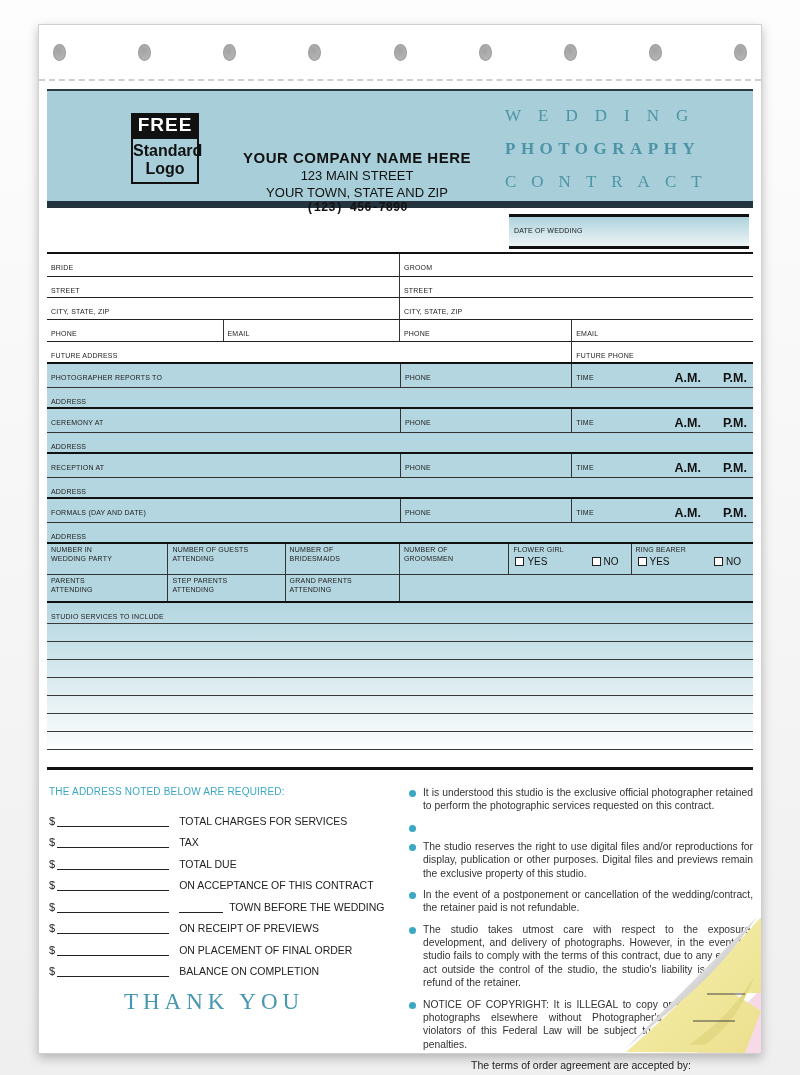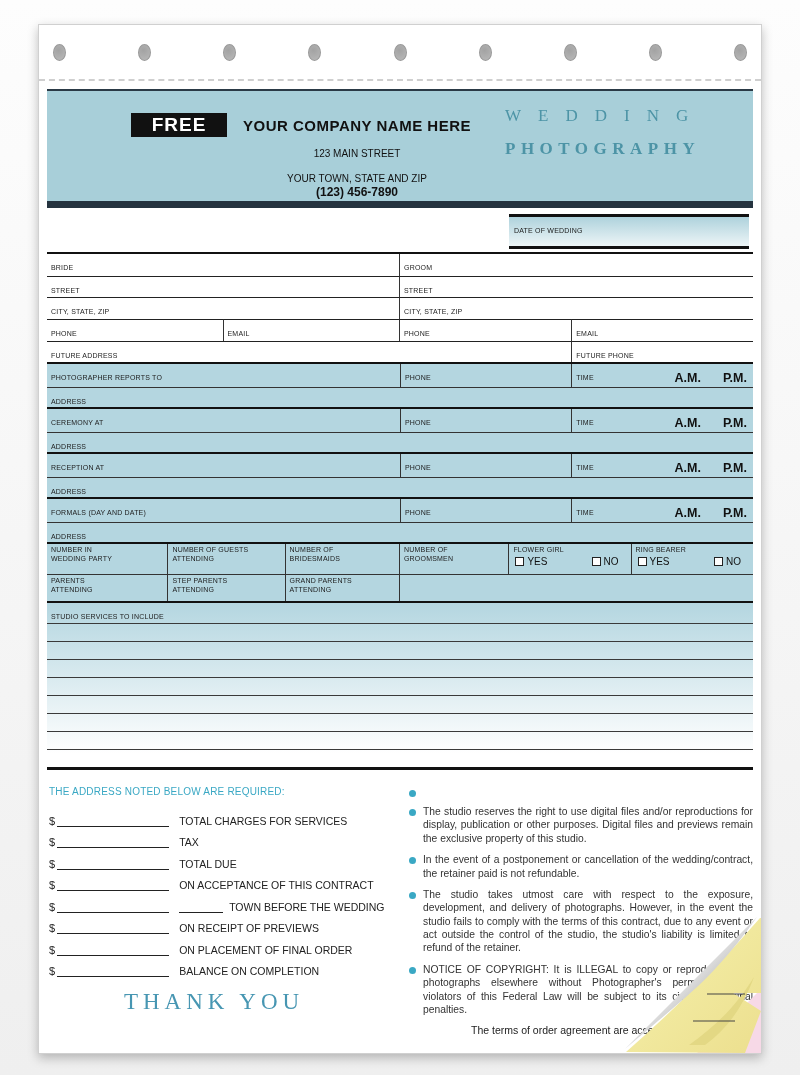--- a/index.html
+++ b/index.html
@@ -13,29 +13,29 @@
          border:1px solid #d0d0d0; box-shadow:0 4px 10px rgba(0,0,0,.25);}
   
   .holes-strip{height:56px; display:flex; align-items:center; justify-content:space-between;
                padding:0 14px; border-bottom:2px dashed #cfcfcf;}
   .hole{width:13px; height:17px; border-radius:50%;
         background:radial-gradient(circle at 40% 35%, #a3a3a3, #b9b9b9); border:1px solid #9a9a9a;}
   .form{margin:8px 8px 0 8px; position:relative;}
   
   .hdr{height:112px; background:var(--header-blue); border-top:2px solid #2a3a46; position:relative;}
   .darkbar{height:7px; background:var(--dark-bar);}
-  .logo{position:absolute; left:84px; top:22px; width:96px;}
+  .logo{position:absolute; left:84px; top:22px; width:68px;}
   .logo-free{background:#111; color:#fff; font-weight:bold; font-size:19px; text-align:center;
              letter-spacing:1px; padding:1px 0; font-stretch:condensed;}
   .logo-box{border:2px solid #111; text-align:center; font-weight:bold; font-size:16px;
             line-height:1.15; padding:3px 0; font-stretch:condensed; color:#111;}
   .company{position:absolute; left:170px; top:26px; width:280px; text-align:center; color:#111;}
-  .company .name{font-size:15px; font-weight:bold; letter-spacing:.5px;}
-  .company .addr{font-size:10px; margin-top:14px;}
-  .company .tel{font-size:12px; font-weight:bold; margin-top:1px;}
+  .company .name{font-size:15px; font-weight:bold; letter-spacing:.5px;margin-top:32px;}
+  .company .addr{font-size:13px; margin-top:2px;}
+  .company .tel{font-size:12px; font-weight:bold; margin-top:1px;font-family:Liberation Mono, monospace;}
   .title{position:absolute; right:2px; top:8px; width:246px; color:var(--title-teal);
          font-family:"Liberation Serif",serif; font-size:17px; line-height:33px; white-space:nowrap;}
   .tl0{letter-spacing:17px;}
   .tl1{letter-spacing:5.5px;font-weight:bold;}
   .tl2{letter-spacing:15px;}
   
   .date-row{height:44px; position:relative;}
   .date-box{position:absolute; right:4px; top:6px; width:240px; height:35px;
             background:linear-gradient(180deg,#aed2dc,#edf5f7);
             border-top:3px solid #111; border-bottom:3px solid #111; padding:2px 5px;}
@@ -111,30 +111,35 @@
     <span class="hole"></span>
     <span class="hole"></span>
     <span class="hole"></span>
   </div>
 
   <div class="form">
 
     <div class="hdr">
       <div class="logo">
         <div class="logo-free">FREE</div>
+        <div class="logo-box">
+          <div>Standard</div>
+          <div>Logo</div>
+        </div>
       </div>
       <div class="company">
         <div class="name">YOUR COMPANY NAME HERE</div>
         <div class="addr">123 MAIN STREET</div>
         <div class="addr">YOUR TOWN, STATE AND ZIP</div>
         <div class="tel">(123) 456-7890</div>
       </div>
       <div class="title">
         <div class="tl0">WEDDING</div>
         <div class="tl1">PHOTOGRAPHY</div>
+        <div class="tl2">CONTRACT</div>
       </div>
     </div>
     <div class="darkbar"></div>
 
     <div class="date-row">
       <div class="date-box">
         <span class="lbl">DATE OF WEDDING</span>
       </div>
     </div>
 
@@ -293,20 +298,24 @@
         <div class="pay-row">
           <span class="cur">$</span>
           <span class="blank"></span>
           <span>BALANCE ON COMPLETION</span>
         </div>
 
         <div class="thanks">THANK YOU</div>
       </div>
 
       <div class="terms-col">
+        <div class="bullet">
+          <span class="dot"></span>
+          <span class="btext">It is understood this studio is the exclusive official photographer retained to perform the photographic services requested on this contract.</span>
+        </div>
         <div class="bullet">
           <span class="dot"></span>
         </div>
         <div class="bullet">
           <span class="dot"></span>
           <span class="btext">The studio reserves the right to use digital files and/or reproductions for display, publication or other purposes. Digital files and previews remain the exclusive property of this studio.</span>
         </div>
         <div class="bullet">
           <span class="dot"></span>
           <span class="btext">In the event of a postponement or cancellation of the wedding/contract, the retainer paid is not refundable.</span>

